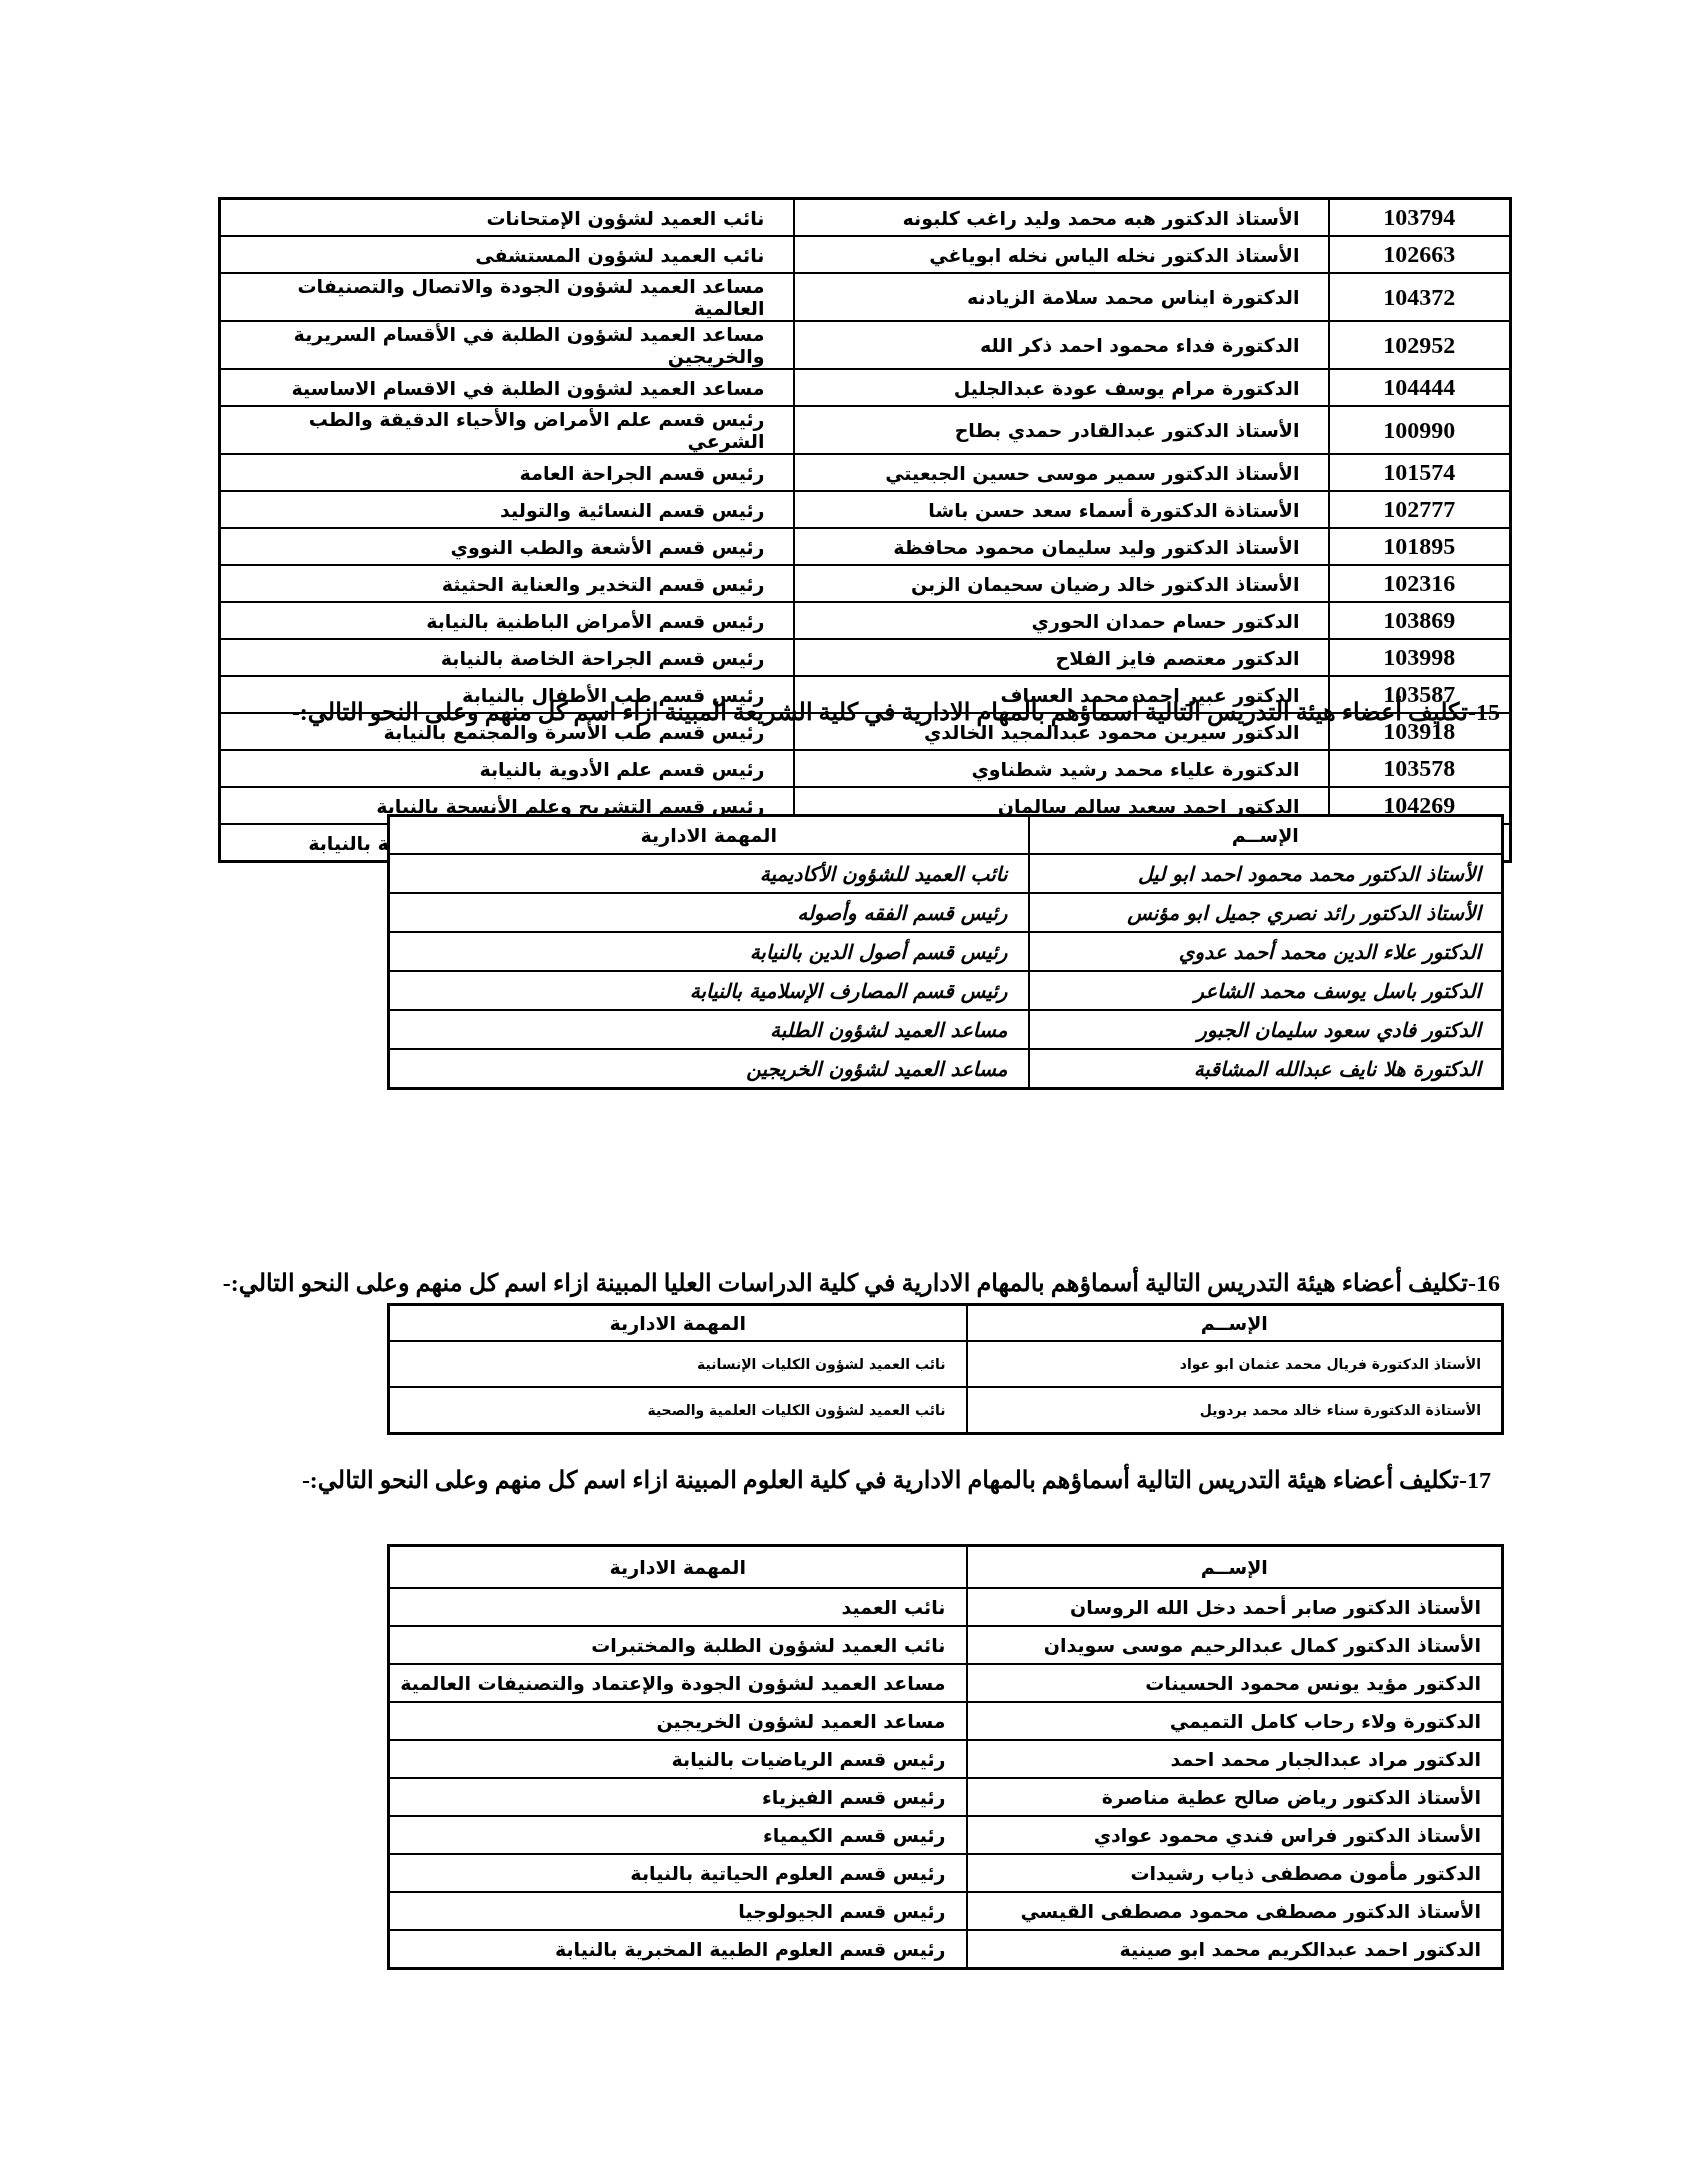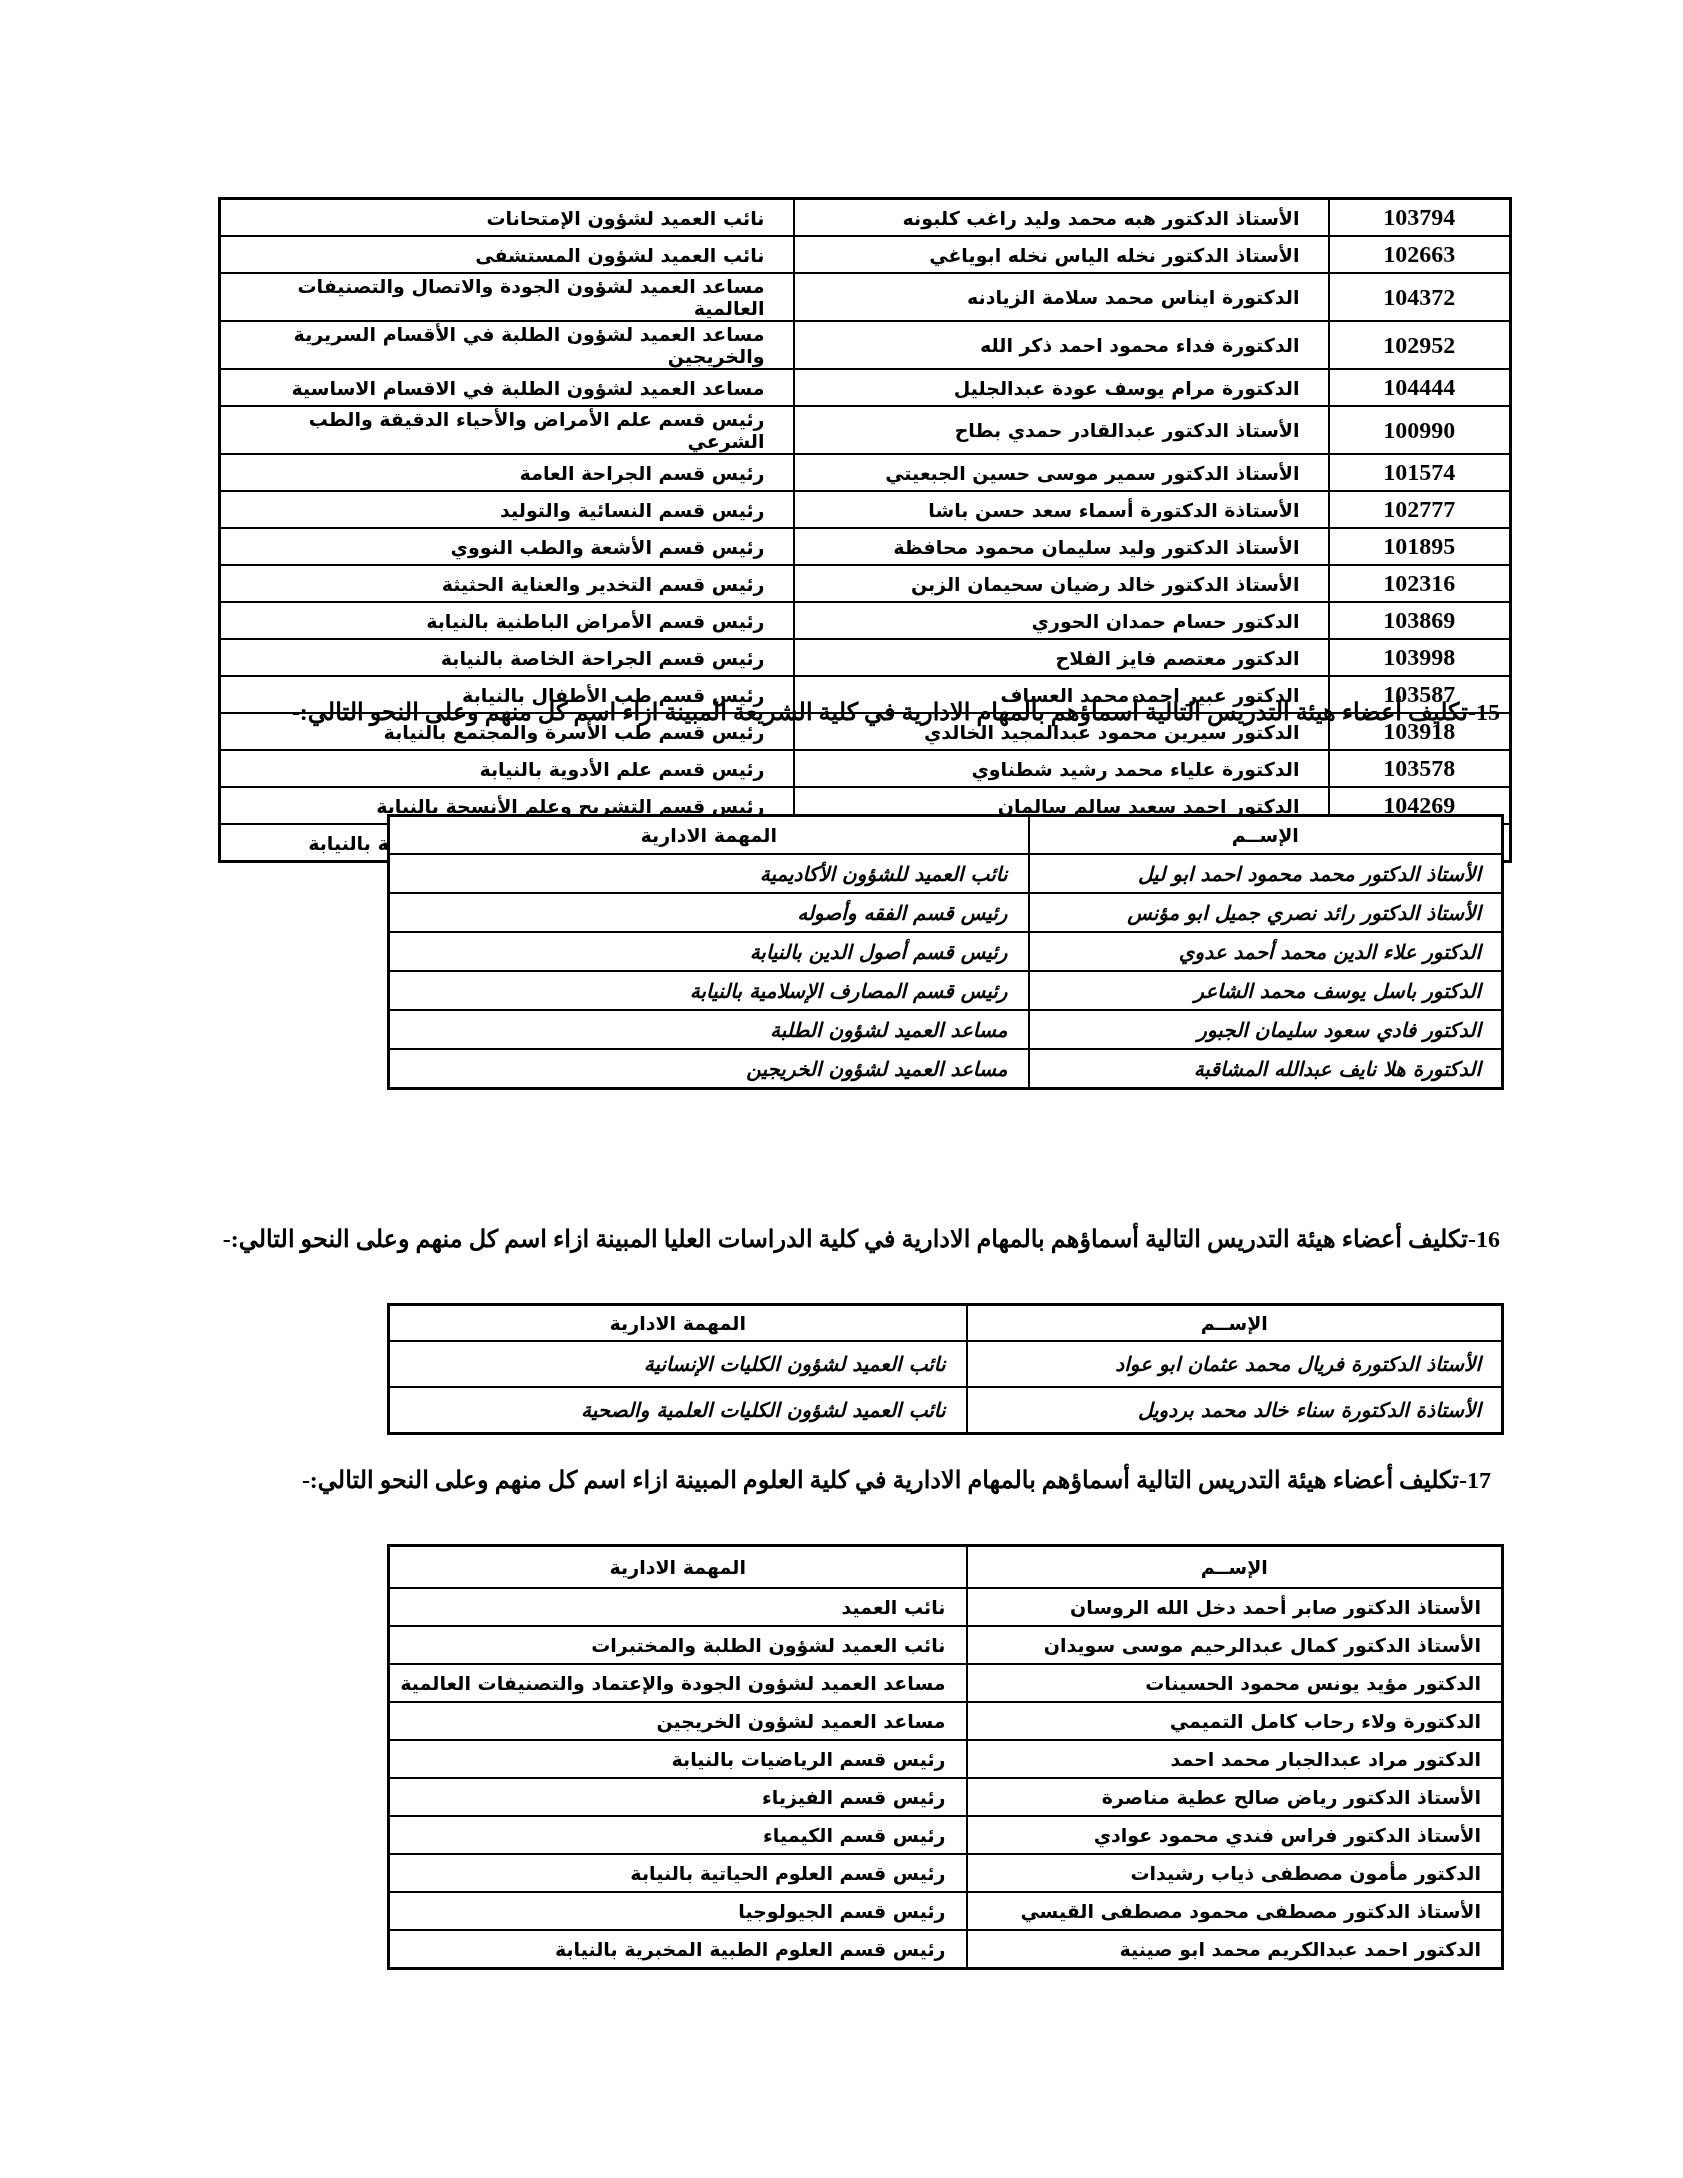--- a/index.html
+++ b/index.html
@@ -29,33 +29,33 @@
     font-family:"Liberation Serif","DejaVu Serif",serif; font-size:24px;
   }
 
   
   .heading {
     direction:rtl; text-align:justify; color:#000;
     font-size:24px; line-height:39px; font-weight:bold;
     padding-right:94px; text-indent:-94px;font-family:Liberation Serif, serif;
   }
   .h15 { left:203px; top:693px;  width:1203px; }
-  .h16 { left:203px; top:1220px; width:1203px; }
+  .h16 { left:203px; top:1264px; width:1203px; }
   .h17 { left:194px; top:1461px; width:1203px; }
 
   
   .t2 { left:387px; width:1114px; }
   .t2 th { text-align:center; font-size:19px; }
   .t2 td { text-align:right; padding:1px 20px 1px 6px; }
   .t15 { top:814px;  }
   .t15 th { height:34px; }
   .t15 td { height:35px; font-size:20px;font-style:italic; }
   .t16 { top:1303px; }
   .t16 th { height:32px; }
-  .t16 td { height:42px; font-size:20px;font-style:italic; }
+  .t16 td { height:42px; font-size:14px; }
   .t17 { top:1544px; }
   .t17 th { height:38px; }
   .t17 td { height:34px; font-size:19px; }
 </style>
 </head>
 <body>
 
 <table class="block t1">
   <colgroup>
       <col style="width:182px">

